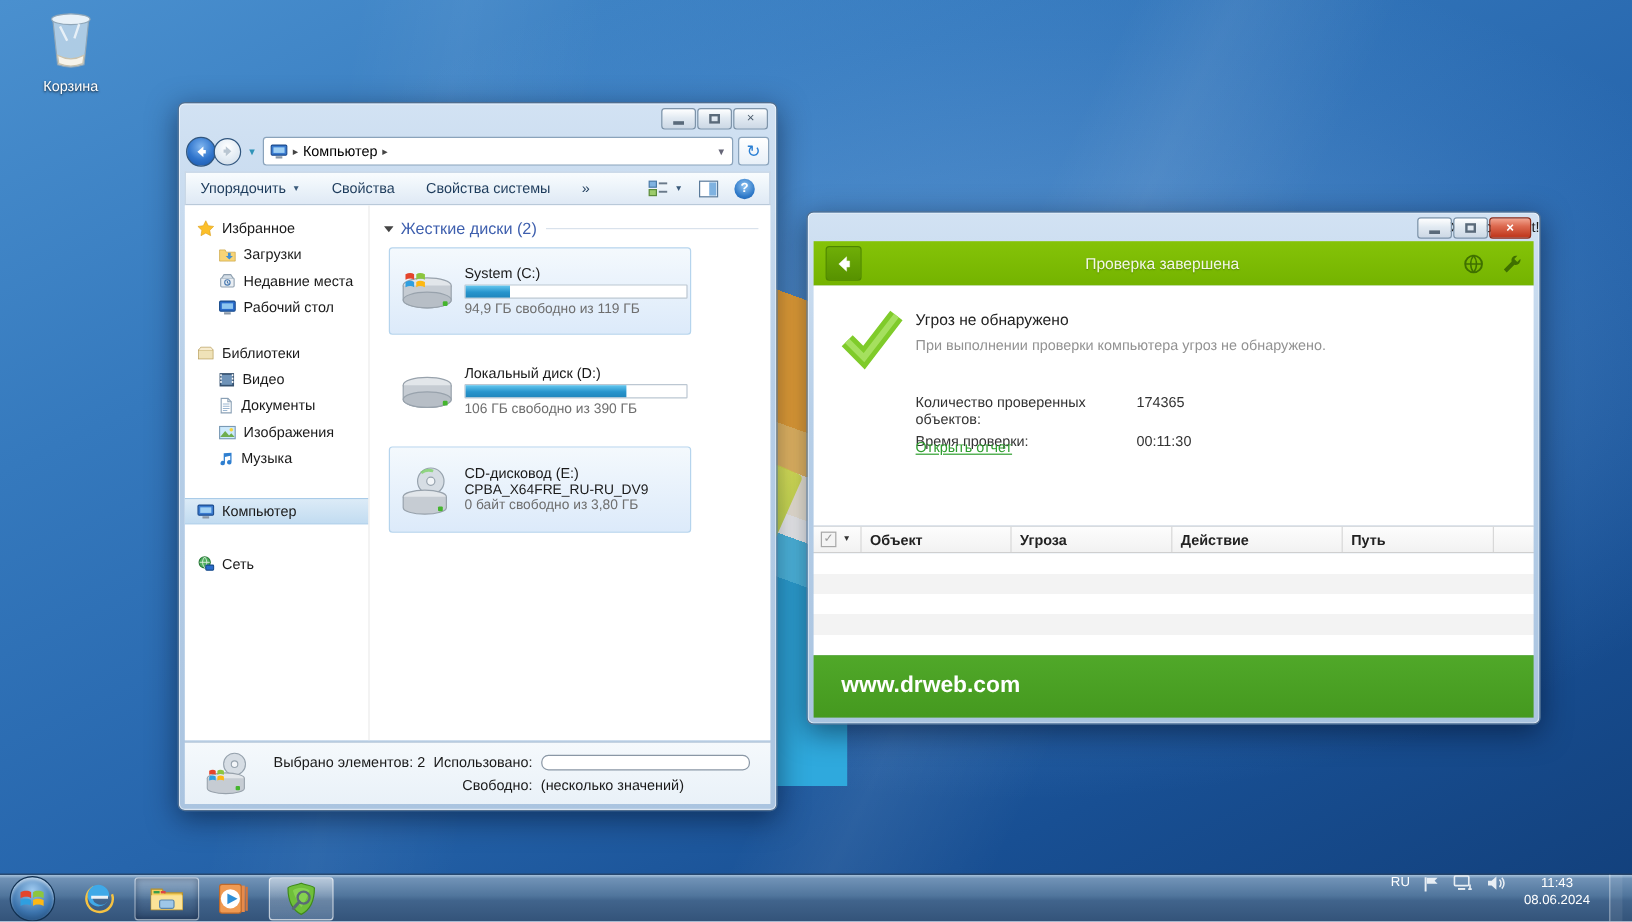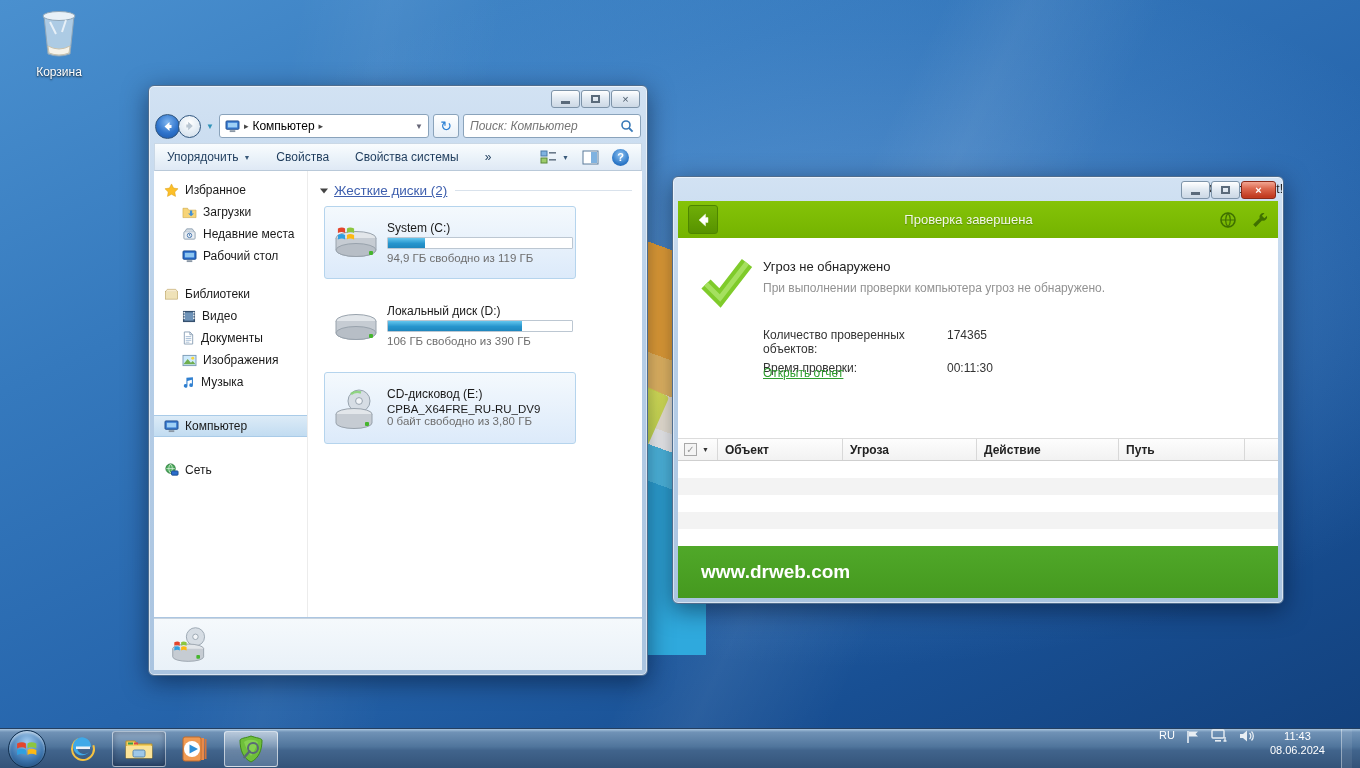--- a/index.html
+++ b/index.html
@@ -64,21 +64,21 @@
   .help-btn { width:17px; height:17px; border-radius:50%; background:radial-gradient(circle at 50% 35%, #8fc4f2, #2d78c8 65%, #1d5aa6); color:#fff; font-size:11px; font-weight:bold; display:flex; align-items:center; justify-content:center; }
 
   .x-body { position:absolute; top:85px; left:5px; right:5px; bottom:58px; background:#fff; display:flex; overflow:hidden; }
   .x-side { width:153px; padding-top:8px; flex:none; }
   .side-item { height:22px; display:flex; align-items:center; gap:6px; padding-left:10px; color:#1a1a1a; }
   .side-item.ind { padding-left:28px; }
   .side-item.sel { background:linear-gradient(#dcebf7, #c2dcf1); border-top:1px solid #a9cbe8; border-bottom:1px solid #a9cbe8; }
   .side-gap-l { margin-top:16px; } .side-gap-xl { margin-top:22px; }
   .x-main { flex:1; border-left:1px solid #ececec; padding:10px 10px 0 12px; }
 
-  .grp-hdr { display:flex; align-items:center; color:#3e5fae; font-size:13.5px; margin:2px 0 8px;text-decoration:underline; }
+  .grp-hdr { display:flex; align-items:center; color:#3e5fae; font-size:13.5px; margin:2px 0 8px; }
   .grp-tri { margin-right:6px; display:flex; }
   .grp-line { flex:1; height:1px; background:#d9e2ec; margin-left:8px; }
 
   .drive-item { width:252px; display:flex; gap:8px; padding:14px 6px; border:1px solid transparent; border-radius:3px; margin:0 0 10px 4px; }
   .drive-item.sel { background:linear-gradient(#f4f9fd, #dceafa); border-color:#b5d4ed; }
   .drive-ico { flex:none; width:48px; height:42px; }
   .drive-txt { flex:1; }
   .drive-name { color:#1a1a1a; margin-bottom:2px; }
   .drive-bar { width:186px; height:12px; border:1px solid #bcc7d2; background:#fff; border-radius:1px; margin:2px 0 3px; }
   .drive-fill { height:100%; background:linear-gradient(#63c6ee, #2795cd 55%, #1f86bd); }
@@ -189,27 +189,20 @@
             <rect x="5" y="11" width="6" height="2" fill="#8a97a5"></rect>
           </svg>
         <span class="crumb-arrow">▸</span>
         <span>Компьютер</span>
         <span class="crumb-arrow">▸</span>
         <span class="addr-dd">▼</span>
       </div>
       <div class="refresh-btn">
         <span>↻</span>
       </div>
-      <div class="search-field">
-        <input placeholder="Поиск: Компьютер" style="">
-        <svg width="14" height="14" viewBox="0 0 14 14">
-            <circle cx="6" cy="6" r="4" fill="none" stroke="#3a7ab8" stroke-width="1.6"></circle>
-            <path d="M9 9 L12.6 12.6" stroke="#3a7ab8" stroke-width="1.8"></path>
-          </svg>
-      </div>
     </div>
 
     <div class="x-toolbar">
       <div class="tb-item">
         <span>Упорядочить</span>
         <span class="tb-arrow">▼</span>
       </div>
       <div class="tb-item">
         <span>Свойства</span>
       </div>
@@ -420,20 +413,28 @@
           <path d="M5 26 v9 a17 5 0 0 0 34 0 v-9" fill="#c6ccd3" stroke="#98a2ac"></path>
           <rect x="31" y="33" width="4" height="4" rx="1" fill="#45b52e"></rect>
           <g transform="translate(6,16) scale(0.75)">
               <path d="M1 4 C4 2.5 7 2.5 9 4 L9 9 C7 7.5 4 7.5 1 9 Z" fill="#e4452c"></path>
               <path d="M11 4 C13 2.5 16 2.5 19 4 L19 9 C16 7.5 13 7.5 11 9 Z" fill="#8cc63f"></path>
               <path d="M1 11 C4 9.5 7 9.5 9 11 L9 16 C7 14.5 4 14.5 1 16 Z" fill="#2f9fe0"></path>
               <path d="M11 11 C13 9.5 16 9.5 19 11 L19 16 C16 14.5 13 14.5 11 16 Z" fill="#fdb813"></path>
             </g>
         </svg>
       </span>
+      <div class="st-grid">
+        <span>Выбрано элементов: 2</span>
+        <span class="st-right">Использовано:</span>
+        <span class="st-bar"></span>
+        <span></span>
+        <span class="st-right">Свободно:</span>
+        <span class="st-val">(несколько значений)</span>
+      </div>
     </div>
   </div>
 
   <div class="win drweb">
     <div class="dw-title">
       <svg width="15" height="15" viewBox="0 0 16 16">
         <circle cx="8" cy="8" r="6" fill="#6fbf3a" stroke="#3f8a1a"></circle>
         <path d="M2 5 L5 7 M2 11 L5 9 M14 5 L11 7 M14 11 L11 9" stroke="#3f8a1a" stroke-width="1.2"></path>
         <circle cx="8" cy="6" r="2.2" fill="#8fd95a"></circle>
       </svg>

